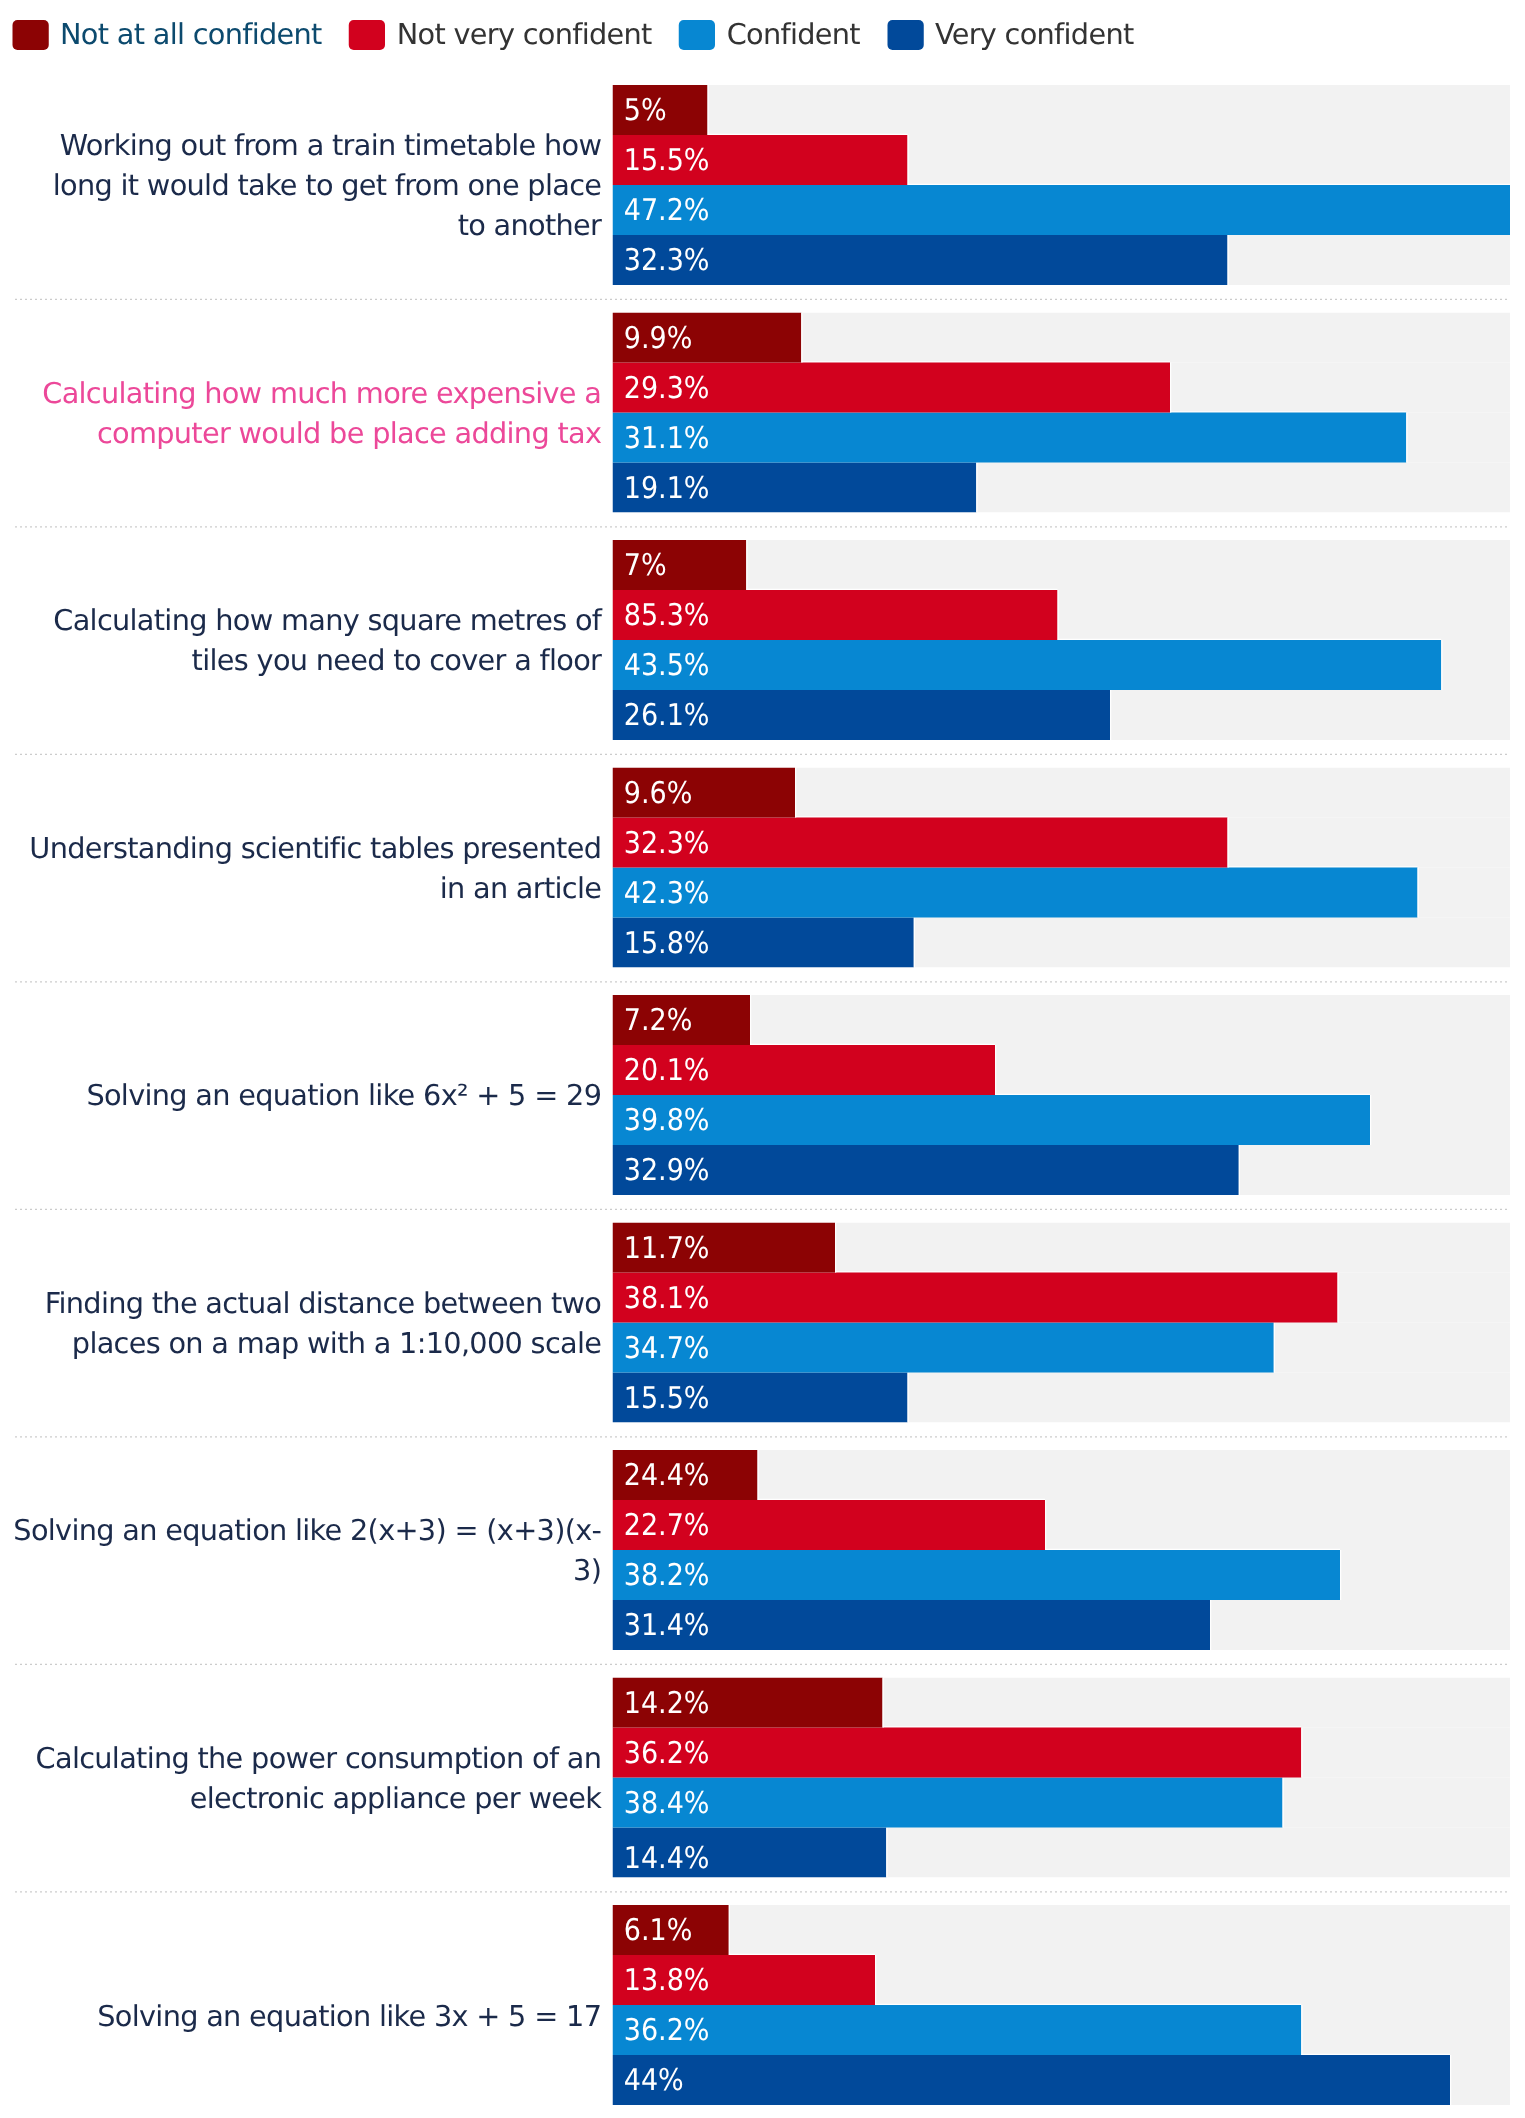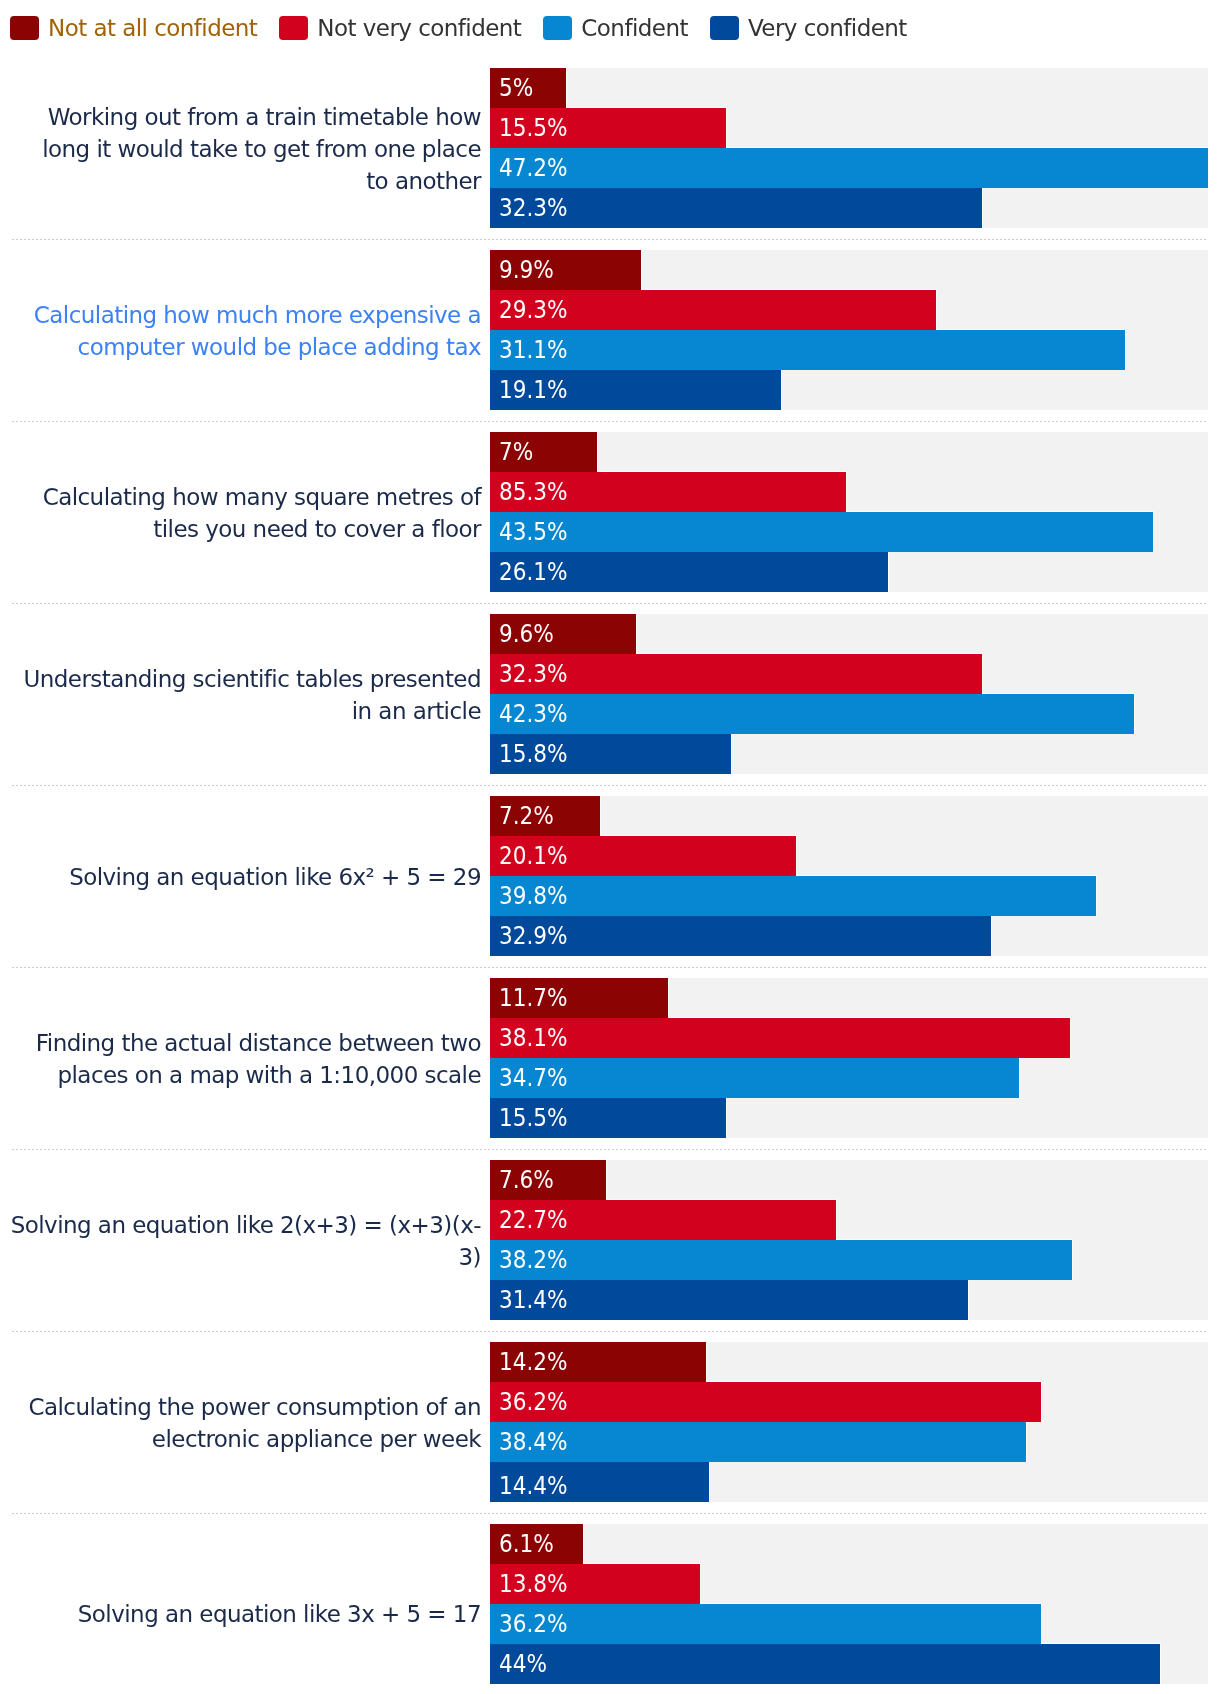--- a/index.html
+++ b/index.html
@@ -40,21 +40,21 @@
 
   .sep { position:absolute; left:12px; top:171px; width:1196px; height:1px;
          background-size:4px 1px; background-repeat:repeat-x; }
 </style>
 </head>
 <body>
 
 <div id="legend">
   <div class="legend-item">
     <span class="swatch" style="background: rgb(140, 3, 4);"></span>
-    <span class="legend-label" style="color: #a16207; text-align: center;">Not at all confident</span>
+    <span class="legend-label" style="color: #0c4a6e; text-align: center;">Not at all confident</span>
   </div>
   <div class="legend-item">
     <span class="swatch" style="background: rgb(210, 1, 30);"></span>
     <span class="legend-label" style="color: rgb(51, 51, 51);">Not very confident</span>
   </div>
   <div class="legend-item">
     <span class="swatch" style="background: rgb(7, 135, 210);"></span>
     <span class="legend-label" style="color: rgb(51, 51, 51);">Confident</span>
   </div>
   <div class="legend-item">
@@ -87,21 +87,21 @@
       <div class="bar-edge" style="top: 0px; background: rgb(255, 255, 255); left: 76.1653px;"></div>
       <span class="bar-label" style="top:0px">5%</span>
       <span class="bar-label" style="top:40px">15.5%</span>
       <span class="bar-label" style="top:80px">47.2%</span>
       <span class="bar-label" style="top:120px">32.3%</span>
     </div>
     <div class="sep" style="background-image: linear-gradient(to right, rgb(204, 204, 204) 0px, rgb(204, 204, 204) 2px, rgba(255, 255, 255, 0) 2px, rgba(255, 255, 255, 0) 4px);"></div>
   </div>
   <div class="row">
     <div class="cat">
-      <span class="cat-text" style="color: #3b82f6;"><span>Calculating how much more expensive a</span><br><span>computer would be place adding tax</span></span>
+      <span class="cat-text" style="color: #ec4899;"><span>Calculating how much more expensive a</span><br><span>computer would be place adding tax</span></span>
     </div>
     <div class="bars">
       <div class="track" style="top: 0px; background: rgb(242, 242, 242);"></div>
       <div class="track" style="top: 40px; background: rgb(242, 242, 242);"></div>
       <div class="track" style="top: 80px; background: rgb(242, 242, 242);"></div>
       <div class="track" style="top: 120px; background: rgb(242, 242, 242);"></div>
       <div class="bar-cap" style="top: 119px; background: rgb(255, 255, 255); width: 290.951px;"></div>
       <div class="bar" style="top: 120px; background: rgb(1, 73, 154); width: 290.951px;"></div>
       <div class="bar-edge" style="top: 120px; background: rgb(255, 255, 255); left: 290.951px;"></div>
       <div class="bar-cap" style="top: 79px; background: rgb(255, 255, 255); width: 635.218px;"></div>
@@ -246,21 +246,21 @@
       <div class="bar-edge" style="top: 120px; background: rgb(255, 255, 255); left: 478.318px;"></div>
       <div class="bar-cap" style="top: 79px; background: rgb(255, 255, 255); width: 581.903px;"></div>
       <div class="bar" style="top: 80px; background: rgb(7, 135, 210); width: 581.903px;"></div>
       <div class="bar-edge" style="top: 80px; background: rgb(255, 255, 255); left: 581.903px;"></div>
       <div class="bar-cap" style="top: 39px; background: rgb(255, 255, 255); width: 345.79px;"></div>
       <div class="bar" style="top: 40px; background: rgb(210, 1, 30); width: 345.79px;"></div>
       <div class="bar-edge" style="top: 40px; background: rgb(255, 255, 255); left: 345.79px;"></div>
 
       <div class="bar" style="top: 0px; background: rgb(140, 3, 4); width: 115.771px;"></div>
       <div class="bar-edge" style="top: 0px; background: rgb(255, 255, 255); left: 115.771px;"></div>
-      <span class="bar-label" style="top:0px">7.6%</span>
+      <span class="bar-label" style="top:0px">24.4%</span>
       <span class="bar-label" style="top:40px">22.7%</span>
       <span class="bar-label" style="top:80px">38.2%</span>
       <span class="bar-label" style="top:120px">31.4%</span>
     </div>
     <div class="sep" style="background-image: linear-gradient(to right, rgb(204, 204, 204) 0px, rgb(204, 204, 204) 2px, rgba(255, 255, 255, 0) 2px, rgba(255, 255, 255, 0) 4px);"></div>
   </div>
   <div class="row">
     <div class="cat">
       <span class="cat-text" style="color: rgb(27, 42, 74);"><span>Calculating the power consumption of an</span><br><span>electronic appliance per week</span></span>
     </div>

